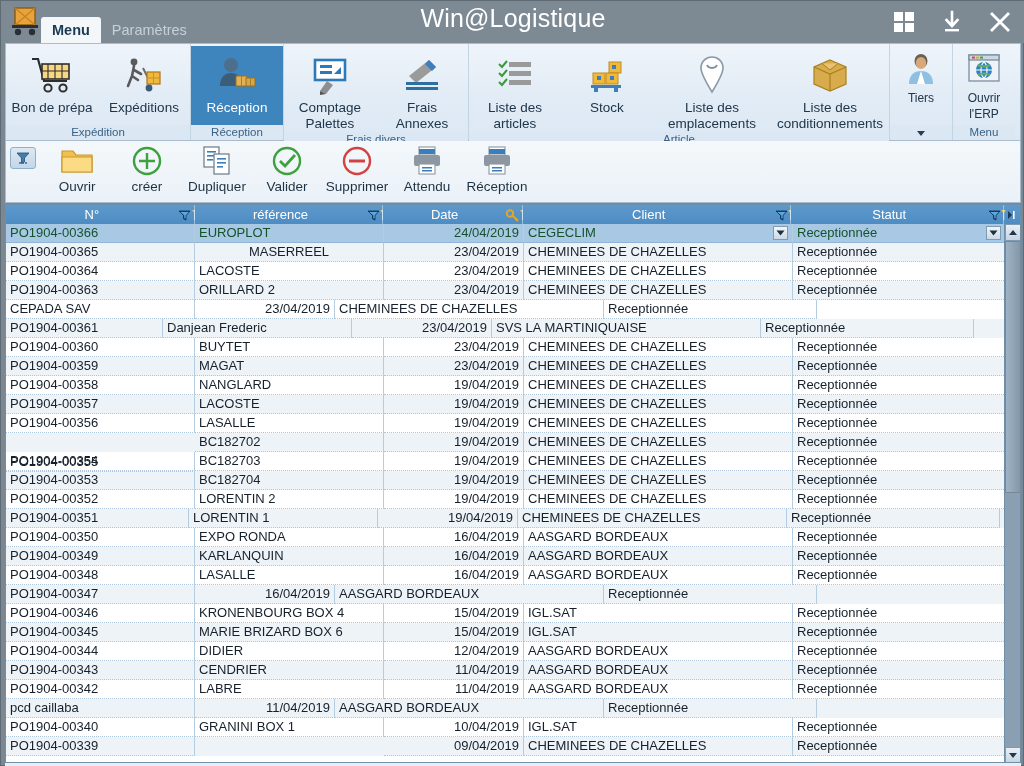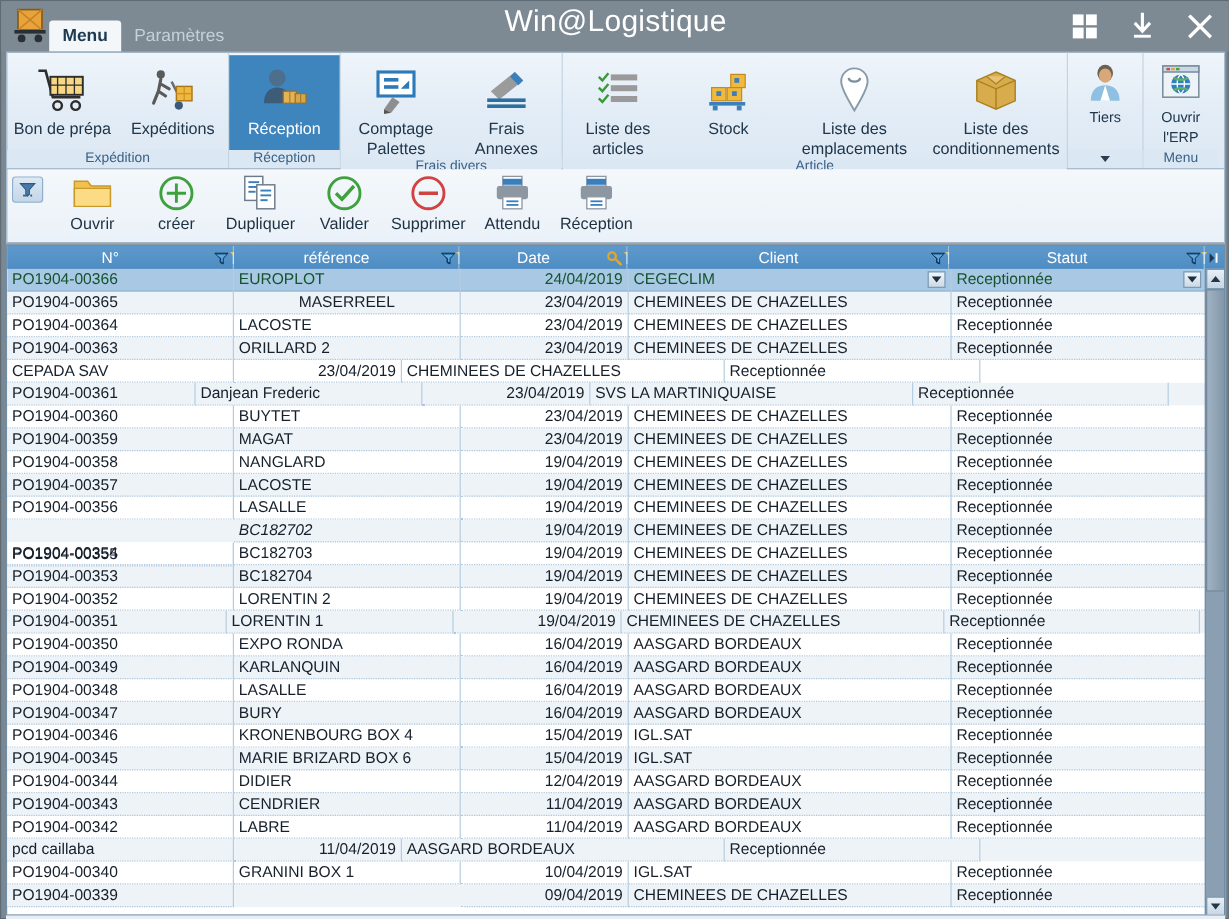--- a/index.html
+++ b/index.html
@@ -789,21 +789,21 @@
             <span>CHEMINEES DE CHAZELLES</span>
           </div>
           <div class="cell" style="width: 213px;">
             <span>Receptionnée</span>
           </div>
         </div>
         <div class="row even">
           <div class="cell" style="width: 189px; margin-top: 20px;">
             <span>PO1904-00355</span>
           </div>
-          <div class="cell" style="width: 189px; font-style: italic;">
+          <div class="cell" style="width: 189px;">
             <span>BC182702</span>
           </div>
           <div class="cell num" style="width: 140px;">
             <span>19/04/2019</span>
           </div>
           <div class="cell" style="width: 269px;">
             <span>CHEMINEES DE CHAZELLES</span>
           </div>
           <div class="cell" style="width: 213px;">
             <span>Receptionnée</span>
@@ -924,23 +924,20 @@
           <div class="cell" style="width: 269px;">
             <span>AASGARD BORDEAUX</span>
           </div>
           <div class="cell" style="width: 213px;">
             <span>Receptionnée</span>
           </div>
         </div>
         <div class="row even">
           <div class="cell" style="width: 189px;">
             <span>PO1904-00347</span>
-          </div>
-          <div class="cell" style="width: 189px;">
-            <span>BURY</span>
           </div>
           <div class="cell num" style="width: 140px;">
             <span>16/04/2019</span>
           </div>
           <div class="cell" style="width: 269px;">
             <span>AASGARD BORDEAUX</span>
           </div>
           <div class="cell" style="width: 213px;">
             <span>Receptionnée</span>
           </div>

